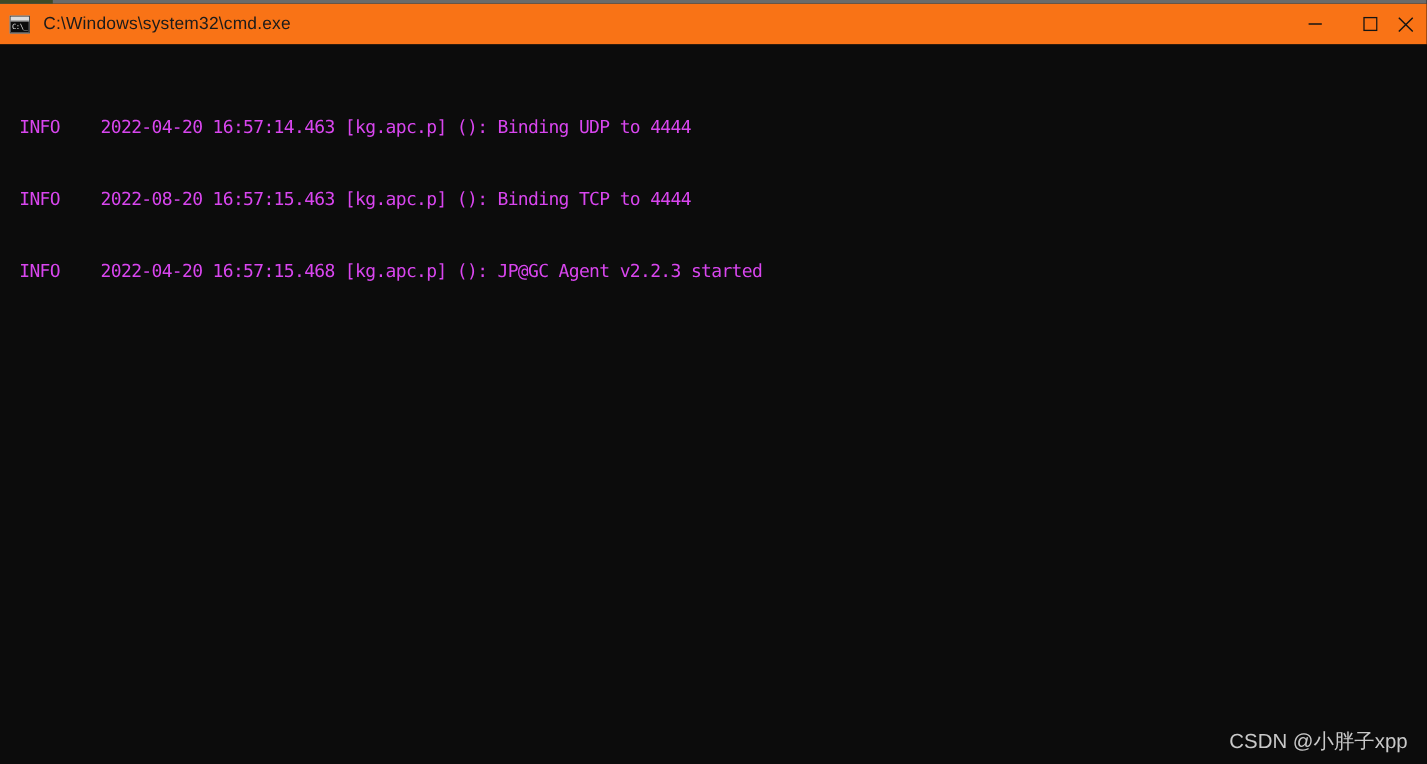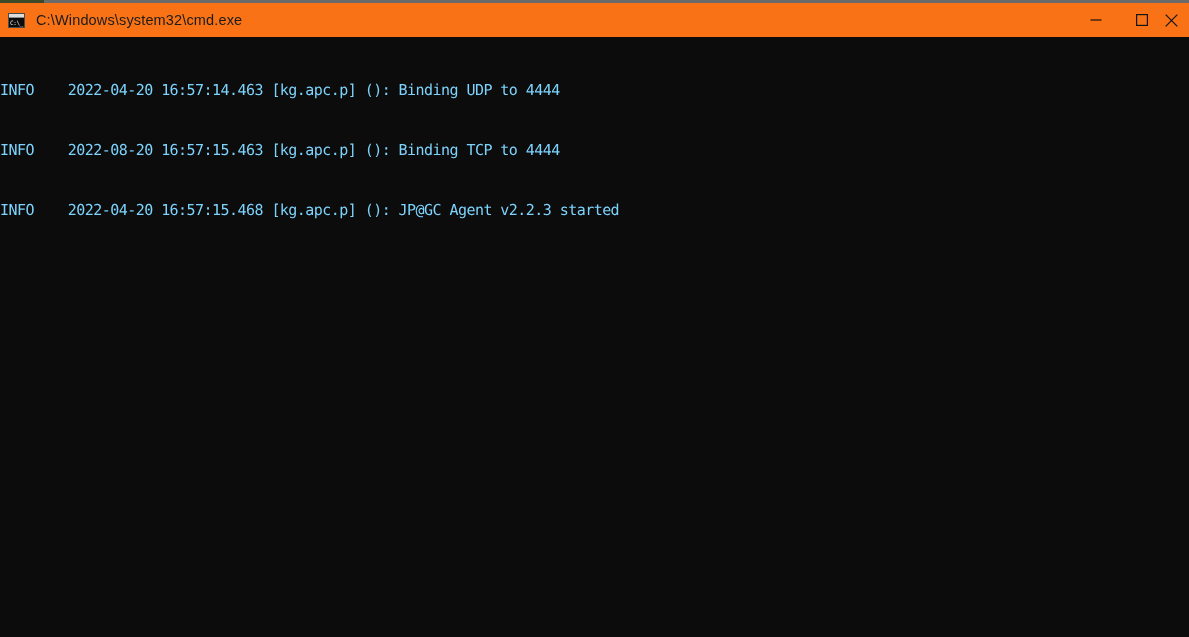--- a/index.html
+++ b/index.html
@@ -129,26 +129,26 @@
   #terminal-body {
     position: absolute;
     top: 37px; left: 0;
     width: 1189px;
     height: 600px;
     background: #0c0c0c;
     overflow: hidden;
   }
 
   #terminal-output {
-    margin: 0;
+    margin: 16px;
     padding: 3px 0 0 0;
     font-family: "DejaVu Sans Mono", "Liberation Mono", monospace;
     font-size: 15px;
     line-height: 20px;
-    color: #7dd3fc;
+    color: #d946ef;
     white-space: pre;
     letter-spacing: -0.55px;
     text-rendering: geometricPrecision;
   }
   .terminal-line {
     height: 20px;
     white-space: pre;
   }
 
   
@@ -206,15 +206,16 @@
     </div>
   </div>
 
   <div id="terminal-body">
     <div id="terminal-output">
       <div class="terminal-line">INFO    2022-04-20 16:57:14.463 [kg.apc.p] (): Binding UDP to 4444</div>
       <div class="terminal-line">INFO    2022-08-20 16:57:15.463 [kg.apc.p] (): Binding TCP to 4444</div>
       <div class="terminal-line">INFO    2022-04-20 16:57:15.468 [kg.apc.p] (): JP@GC Agent v2.2.3 started</div>
     </div>
 
+    <div id="watermark">CSDN @小胖子xpp</div>
   </div>
 
 </div>
 
 </body></html>

